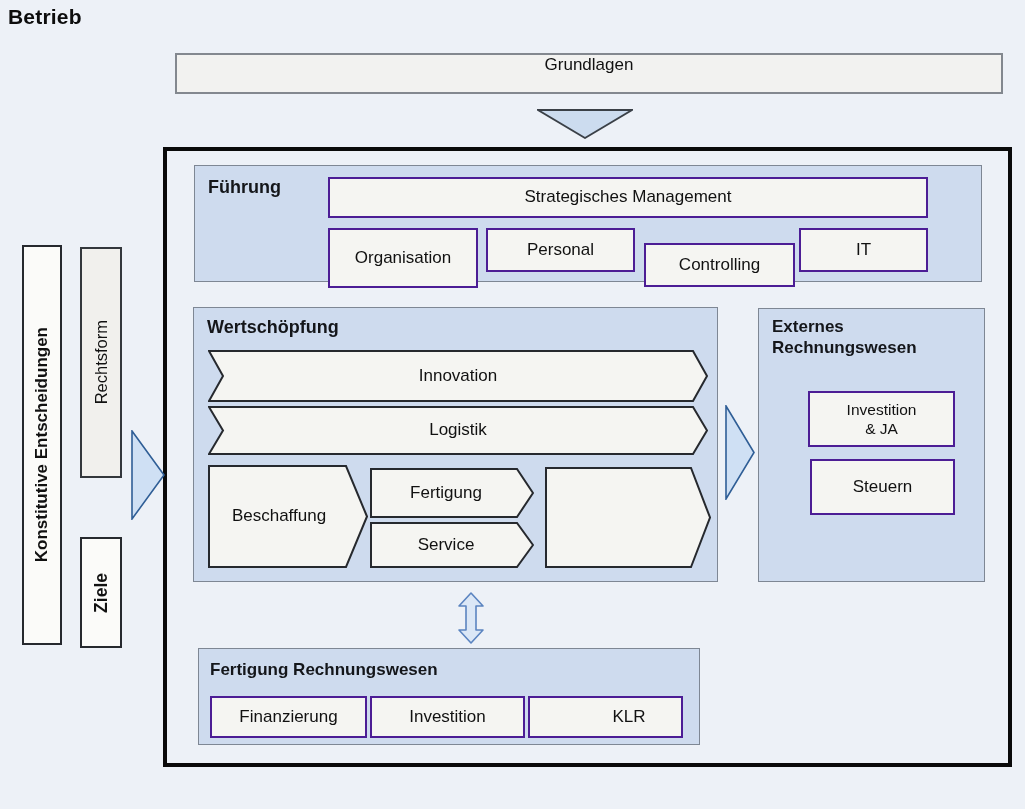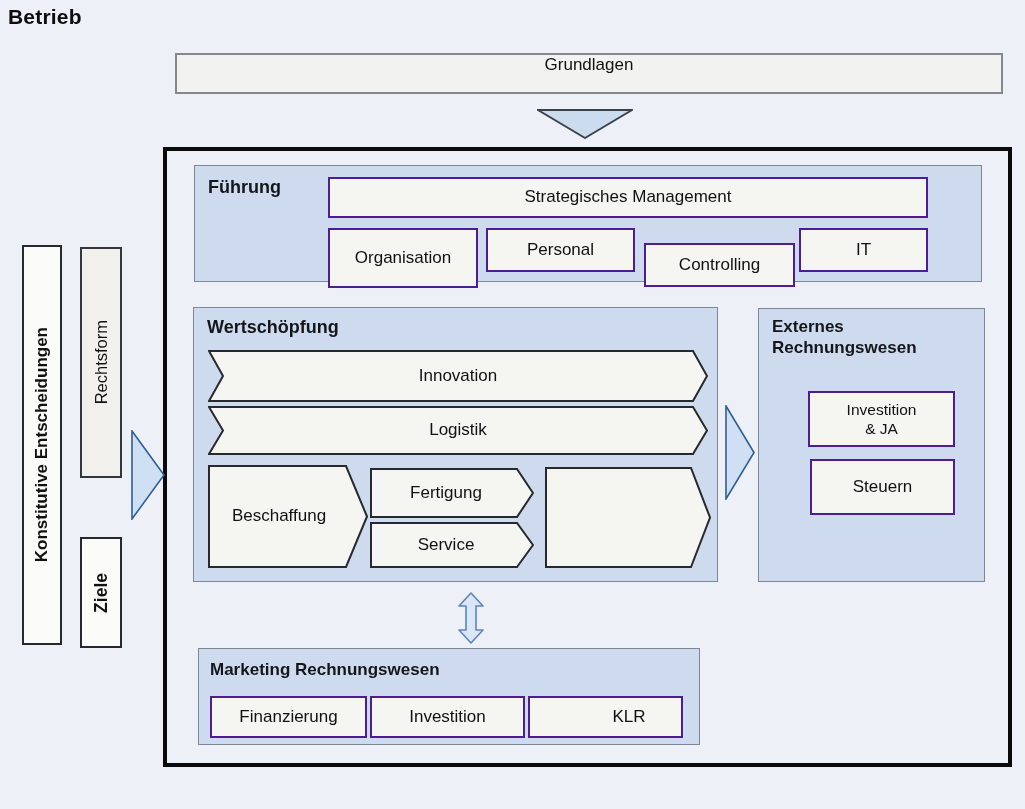--- a/index.html
+++ b/index.html
@@ -149,21 +149,21 @@
   <span>Steuern</span>
 </div>
 
 <div class="abs icon-wrap" style="left:458px; top:592px;">
   <svg width="26" height="52" viewBox="0 0 26 52">
     <polygon points="13,1 25,14 18,14 18,38 25,38 13,51 1,38 8,38 8,14 1,14" fill="#dbe7f6" stroke="#5b84c0" stroke-width="1.6" stroke-linejoin="round"></polygon>
   </svg>
 </div>
 
 <div class="abs section" style="left:198px; top:648px; width:502px; height:97px;"></div>
-<div class="abs section-title" style="left:210px; top:660px; font-size:17px;">Marketing Rechnungswesen</div>
+<div class="abs section-title" style="left:210px; top:660px; font-size:17px;">Fertigung Rechnungswesen</div>
 <div class="abs wbox" style="left:210px; top:696px; width:157px; height:42px;">
   <span>Finanzierung</span>
 </div>
 <div class="abs wbox" style="left:370px; top:696px; width:155px; height:42px;">
   <span>Investition</span>
 </div>
 <div class="abs wbox" style="left:528px; top:696px; width:155px; height:42px;padding-left:47px;">
   <span>KLR</span>
 </div>
 

